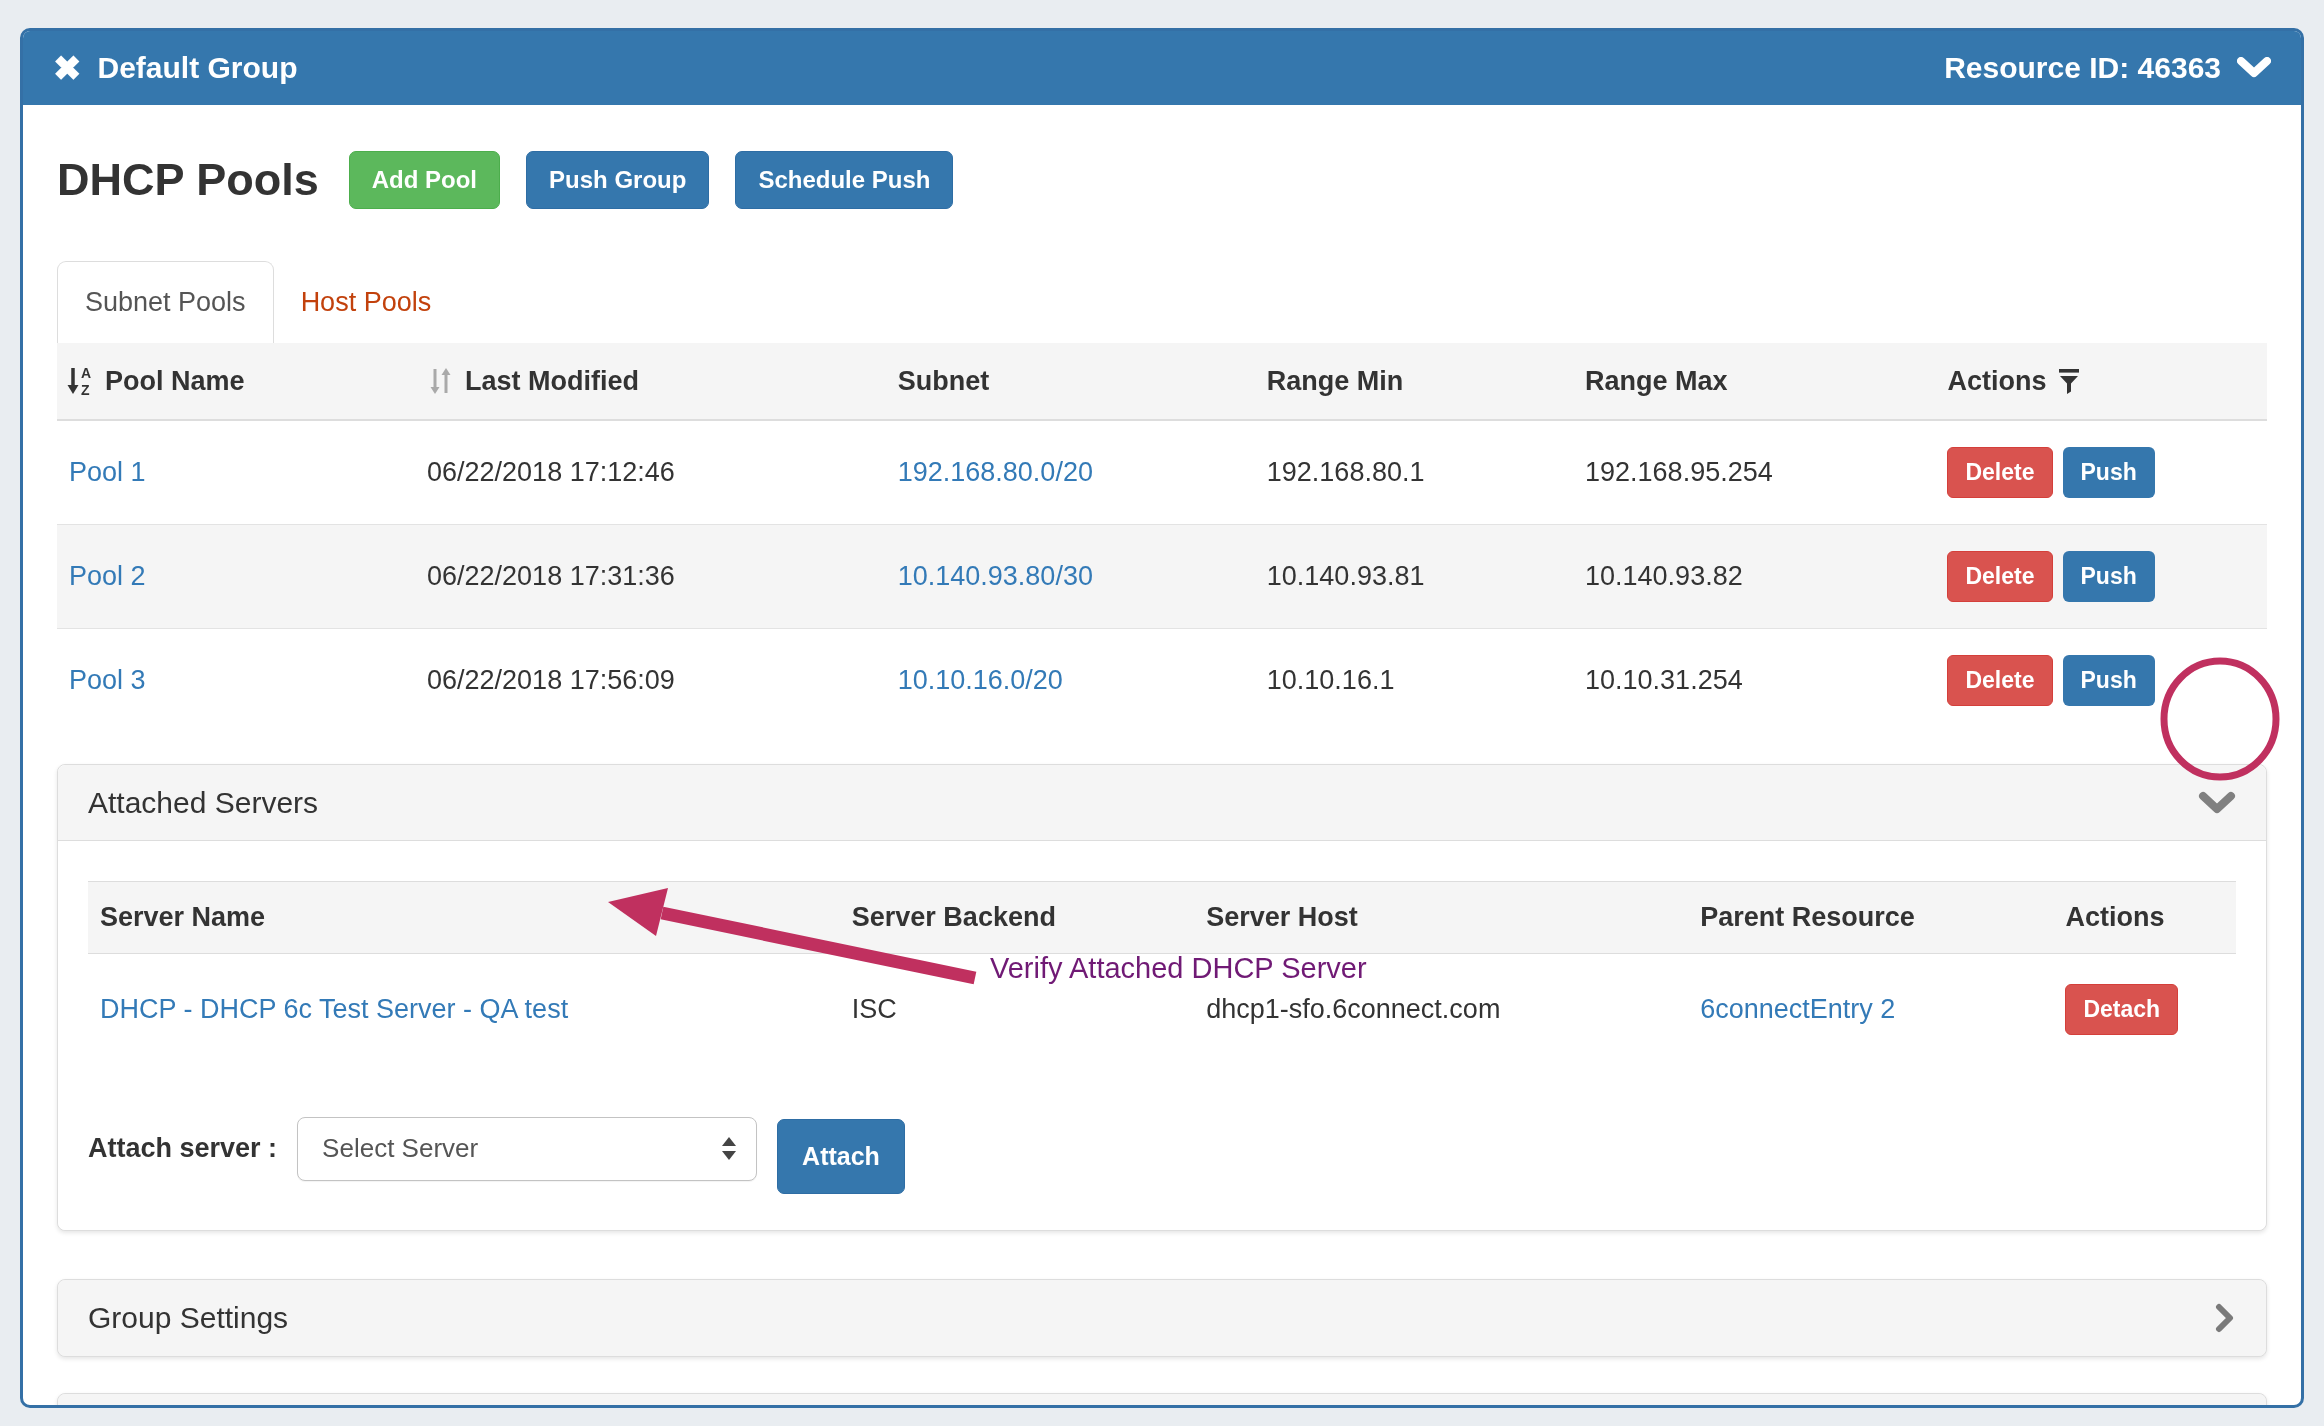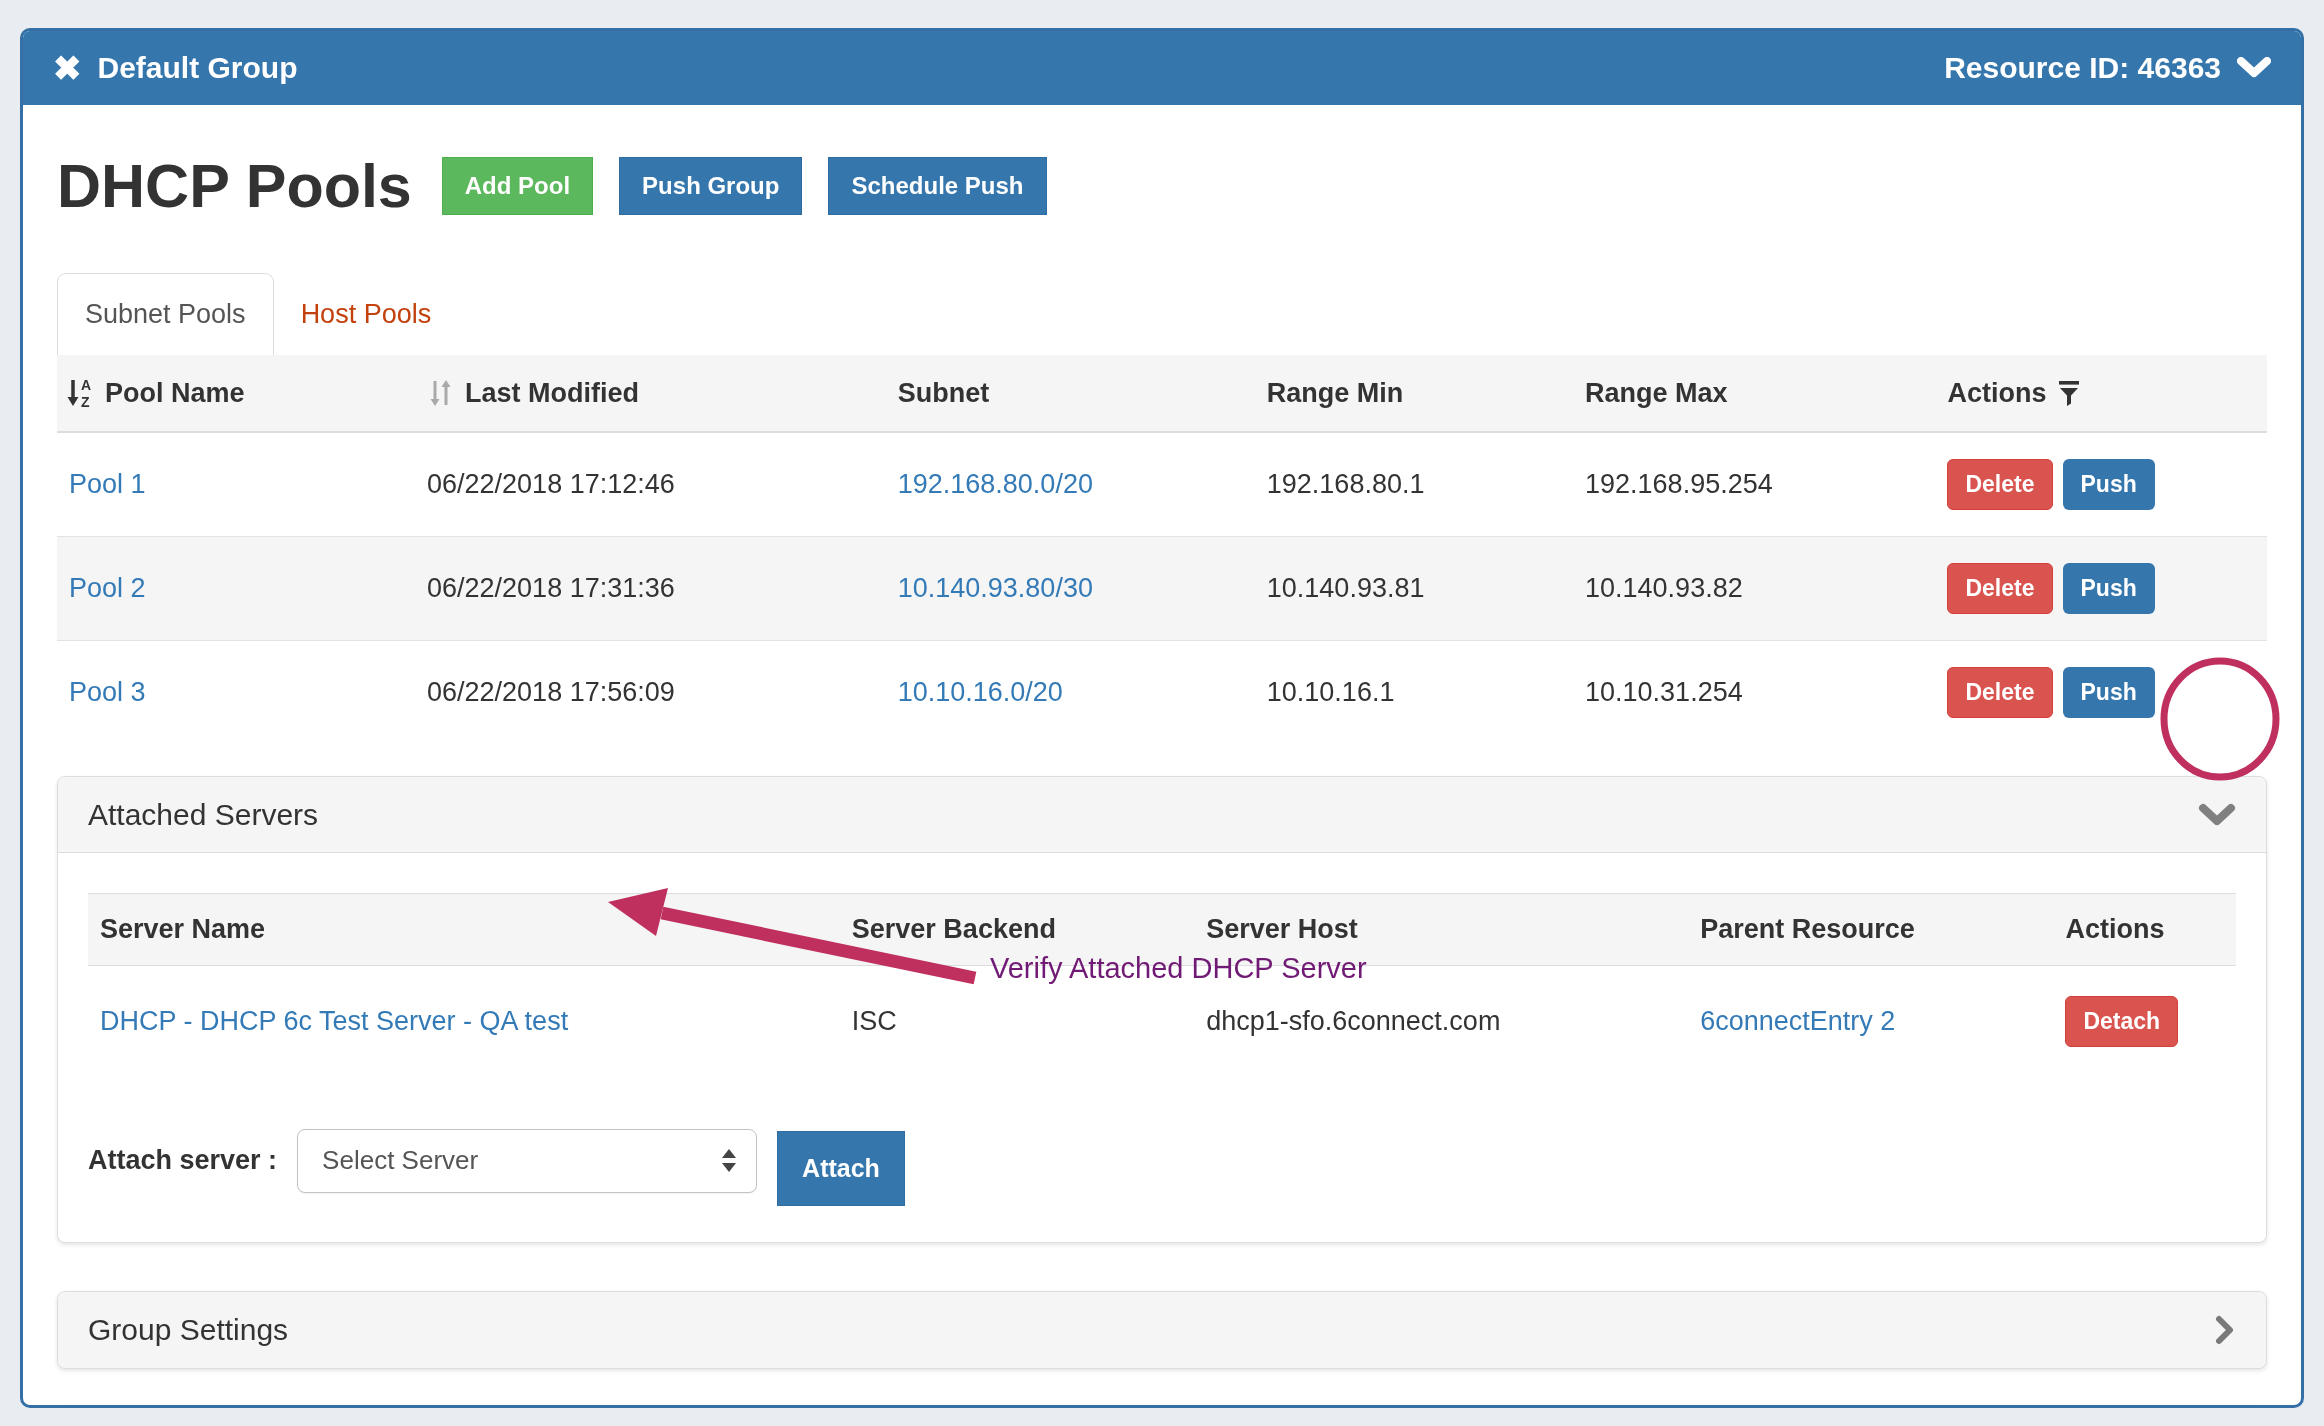--- a/index.html
+++ b/index.html
@@ -35,27 +35,27 @@
   }
   .close-x { font-size: 34px; font-weight: bold; line-height: 1; cursor: pointer; }
   .group-title { font-size: 30px; font-weight: bold; margin-left: 16px; }
   .header-right { margin-left: auto; display: flex; align-items: center; gap: 16px; }
   .resource-id { font-size: 30px; font-weight: bold; }
 
   
   .content { padding: 46px 34px 56px 34px; }
 
   .title-row { display: flex; align-items: center; gap: 26px; }
-  .page-title { font-size: 61px; font-weight: 600; color: #333; margin-right: 4px; }
+  .page-title { font-size: 45px; font-weight: 600; color: #333; margin-right: 4px; }
   .btn {
     display: inline-block;
     color: #fff;
     font-size: 24px;
     font-weight: bold;
-    border-radius: 0;
+    border-radius: 7px;
     padding: 14px 22px;
     border: 1px solid transparent;
     cursor: pointer;
     white-space: nowrap;
   }
   .btn-green { background: #5cb85c; border-color: #4cae4c; }
   .btn-blue  { background: #3577ad; border-color: #2e6da4; }
 
   
   .tabs { display: flex; margin-top: 52px; align-items: flex-end; }

